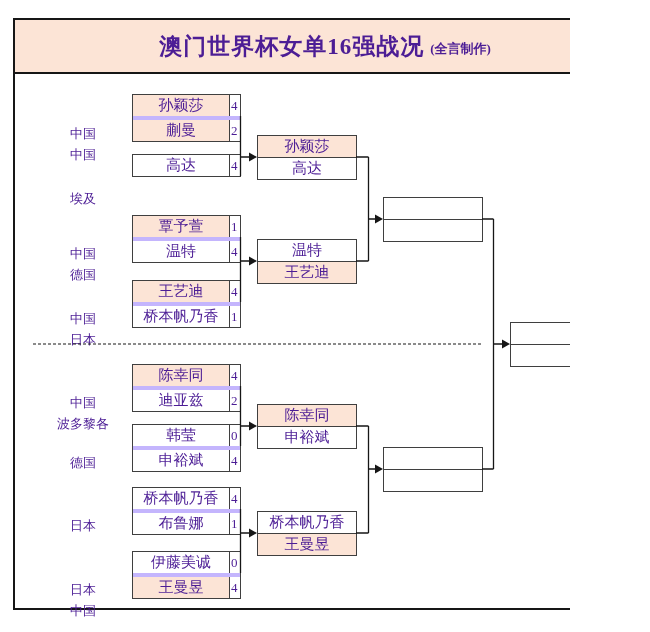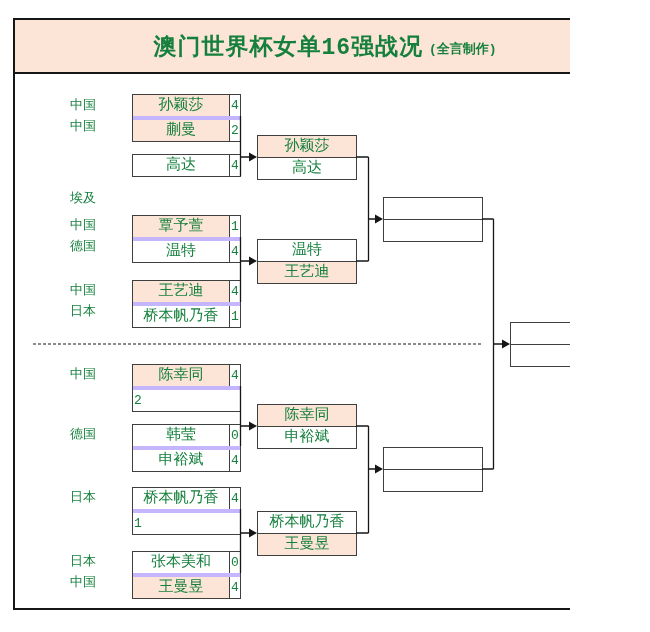--- a/index.html
+++ b/index.html
@@ -1,21 +1,21 @@
 <!DOCTYPE html>
 <html><head>
 <meta charset="utf-8">
 <style>
   html,body{margin:0;padding:0;background:#ffffff;}
   .page{
     position:relative;
     width:570px;height:632px;
     background:#ffffff;
-    font-family:Liberation Mono, monospace;
-    color:#15803d;
+    font-family:Liberation Serif, serif;
+    color:#4c1d95;
     overflow:hidden;
   }
   .frame{
     position:absolute;
     left:13px;top:18px;
     width:620px;height:588px;
     border:2px solid #161616;
     background:#ffffff;
   }
   .titlebar{
@@ -29,20 +29,21 @@
     font-size:23px;font-weight:bold;letter-spacing:1px;
   }
   .titlebar .credit{
     font-size:13px;font-weight:bold;margin-left:6px;padding-top:6px;
   }
   .country{
     position:absolute;
     left:33px;width:100px;height:22px;
     line-height:22px;text-align:center;
     font-size:13px;
+    margin-top:28px;
   }
   .match{
     position:absolute;
     left:132px;width:107px;
     border:1px solid #3f3f3f;
     background:#ffffff;
   }
   .prow{display:flex;height:21px;}
   .prow + .prow{border-top:4px solid #c4b5fd;}
   .pname{
@@ -76,26 +77,27 @@
 <div class="page">
   <div class="frame">
     <div class="titlebar">
       <span class="main">澳门世界杯女单16强战况</span>
       <span class="credit">(全言制作)</span>
     </div>
   </div>
 
   <div class="country" style="top:95px">中国</div>
   <div class="country" style="top:116px">中国</div>
-  <div class="country" style="top:188px">埃及</div>
+  <div class="country" style="top:160px">埃及</div>
   <div class="country" style="top:215px">中国</div>
   <div class="country" style="top:236px">德国</div>
   <div class="country" style="top:280px">中国</div>
   <div class="country" style="top:301px">日本</div>
   <div class="country" style="top:364px">中国</div>
+  <div class="country" style="top:385px">波多黎各</div>
   <div class="country" style="top:424px">德国</div>
   <div class="country" style="top:487px">日本</div>
   <div class="country" style="top:551px">日本</div>
   <div class="country" style="top:572px">中国</div>
 
   <div class="match" style="top:94px">
     <div class="prow">
       <div class="pname hl">孙颖莎</div>
       <div class="pscore">4</div>
     </div>
@@ -129,45 +131,47 @@
       <div class="pname">桥本帆乃香</div>
       <div class="pscore">1</div>
     </div>
   </div>
   <div class="match" style="top:364px">
     <div class="prow">
       <div class="pname hl">陈幸同</div>
       <div class="pscore">4</div>
     </div>
     <div class="prow">
+      <div class="pname">迪亚兹</div>
       <div class="pscore">2</div>
     </div>
   </div>
   <div class="match" style="top:424px">
     <div class="prow">
       <div class="pname">韩莹</div>
       <div class="pscore">0</div>
     </div>
     <div class="prow">
       <div class="pname">申裕斌</div>
       <div class="pscore">4</div>
     </div>
   </div>
   <div class="match" style="top:487px">
     <div class="prow">
       <div class="pname">桥本帆乃香</div>
       <div class="pscore">4</div>
     </div>
     <div class="prow">
+      <div class="pname">布鲁娜</div>
       <div class="pscore">1</div>
     </div>
   </div>
   <div class="match" style="top:551px">
     <div class="prow">
-      <div class="pname">张本美和</div>
+      <div class="pname">伊藤美诚</div>
       <div class="pscore">0</div>
     </div>
     <div class="prow">
       <div class="pname hl">王曼昱</div>
       <div class="pscore">4</div>
     </div>
   </div>
 
   <div class="wbox" style="left:257px;top:135px">
     <div class="wrow hl">孙颖莎</div>

